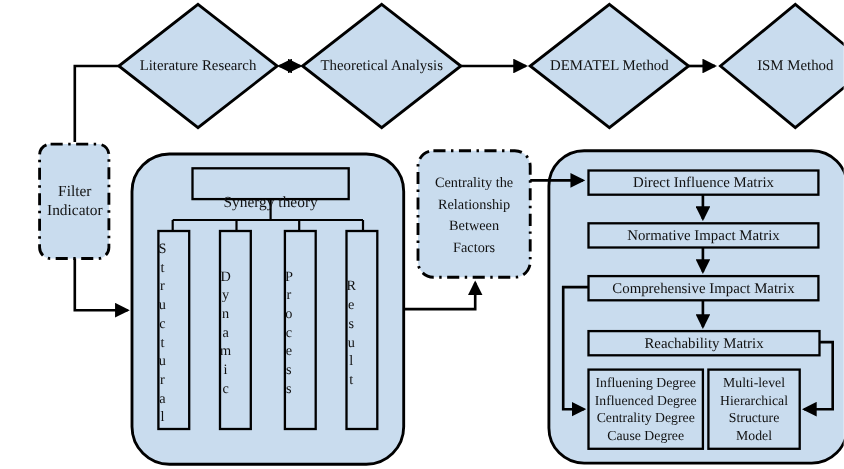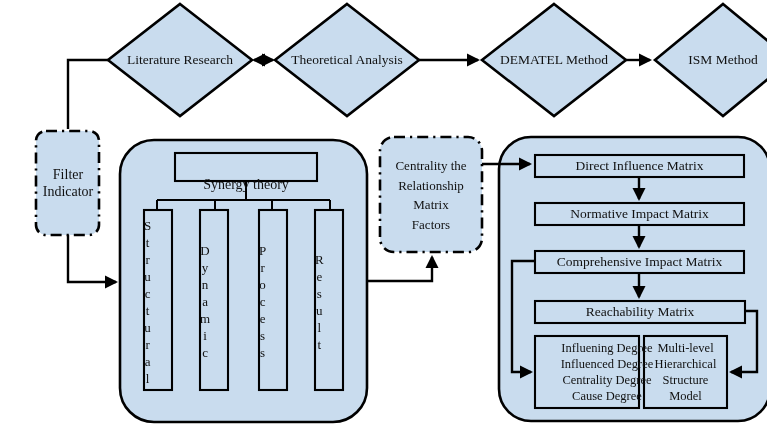--- a/index.html
+++ b/index.html
@@ -126,30 +126,30 @@
   <div class="lbl vcol" style="left:283px;top:211px;width:28px;height:178px;">R
 e
 s
 u
 l
 t</div>
 
   <div class="lbl col f13 det" style="left:350px;top:140px;width:98px;height:110px;">
     <div>Centrality the</div>
     <div>Relationship</div>
-    <div>Matrix</div>
+    <div>Between</div>
     <div>Factors</div>
   </div>
 
   <div class="lbl f135" style="left:503px;top:155px;width:209px;height:22px;">Direct Influence Matrix</div>
   <div class="lbl f135" style="left:503px;top:203px;width:209px;height:22px;text-align:right;">Normative Impact Matrix</div>
   <div class="lbl f135" style="left:503px;top:251px;width:209px;height:22px;">Comprehensive Impact Matrix</div>
   <div class="lbl f135" style="left:503px;top:301px;width:210px;height:22px;text-align:center;">Reachability Matrix</div>
 
-  <div class="lbl col f125" style="left:505px;top:338px;width:100px;height:68px;padding-left:20px;">
+  <div class="lbl col f125" style="left:505px;top:338px;width:100px;height:68px;">
     <div>Influening Degree</div>
     <div>Influenced Degree</div>
     <div>Centrality Degree</div>
     <div>Cause Degree</div>
   </div>
 
   <div class="lbl col f125" style="left:614px;top:338px;width:79px;height:68px;">
     <div>Multi-level</div>
     <div>Hierarchical</div>
     <div>Structure</div>

